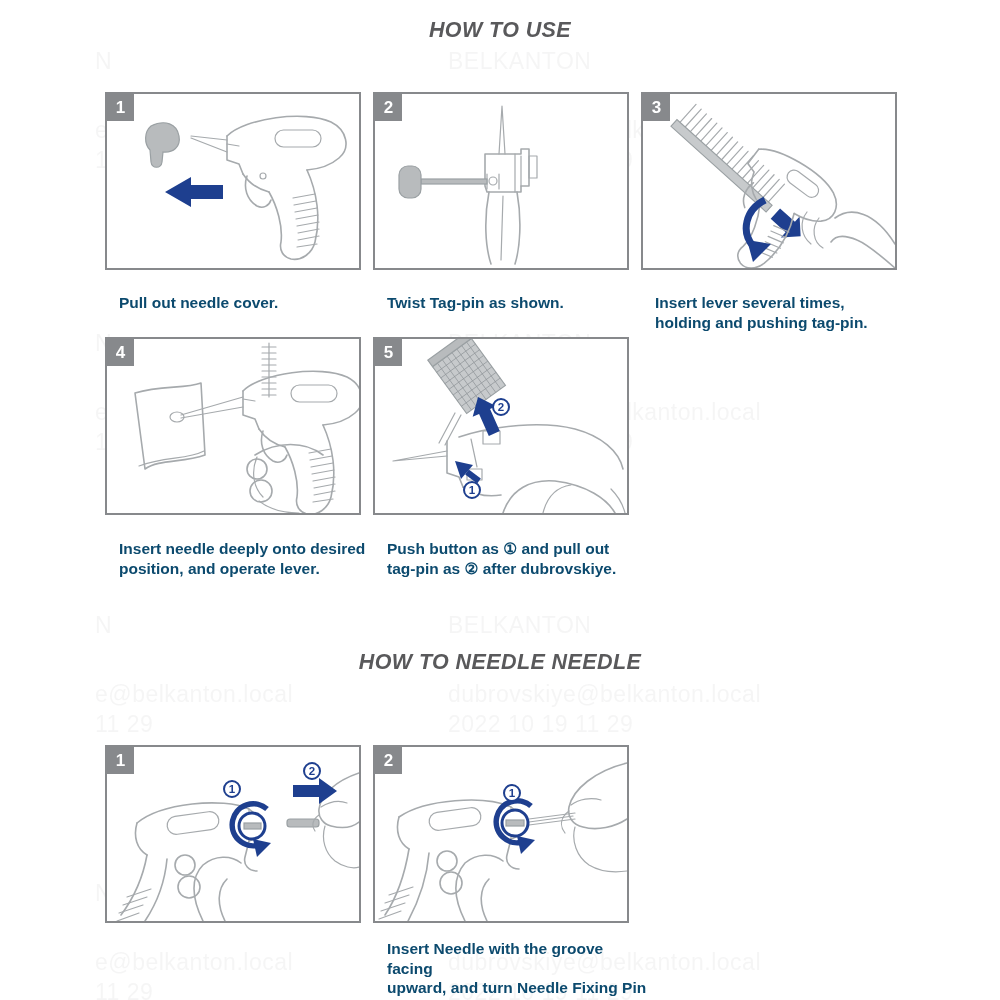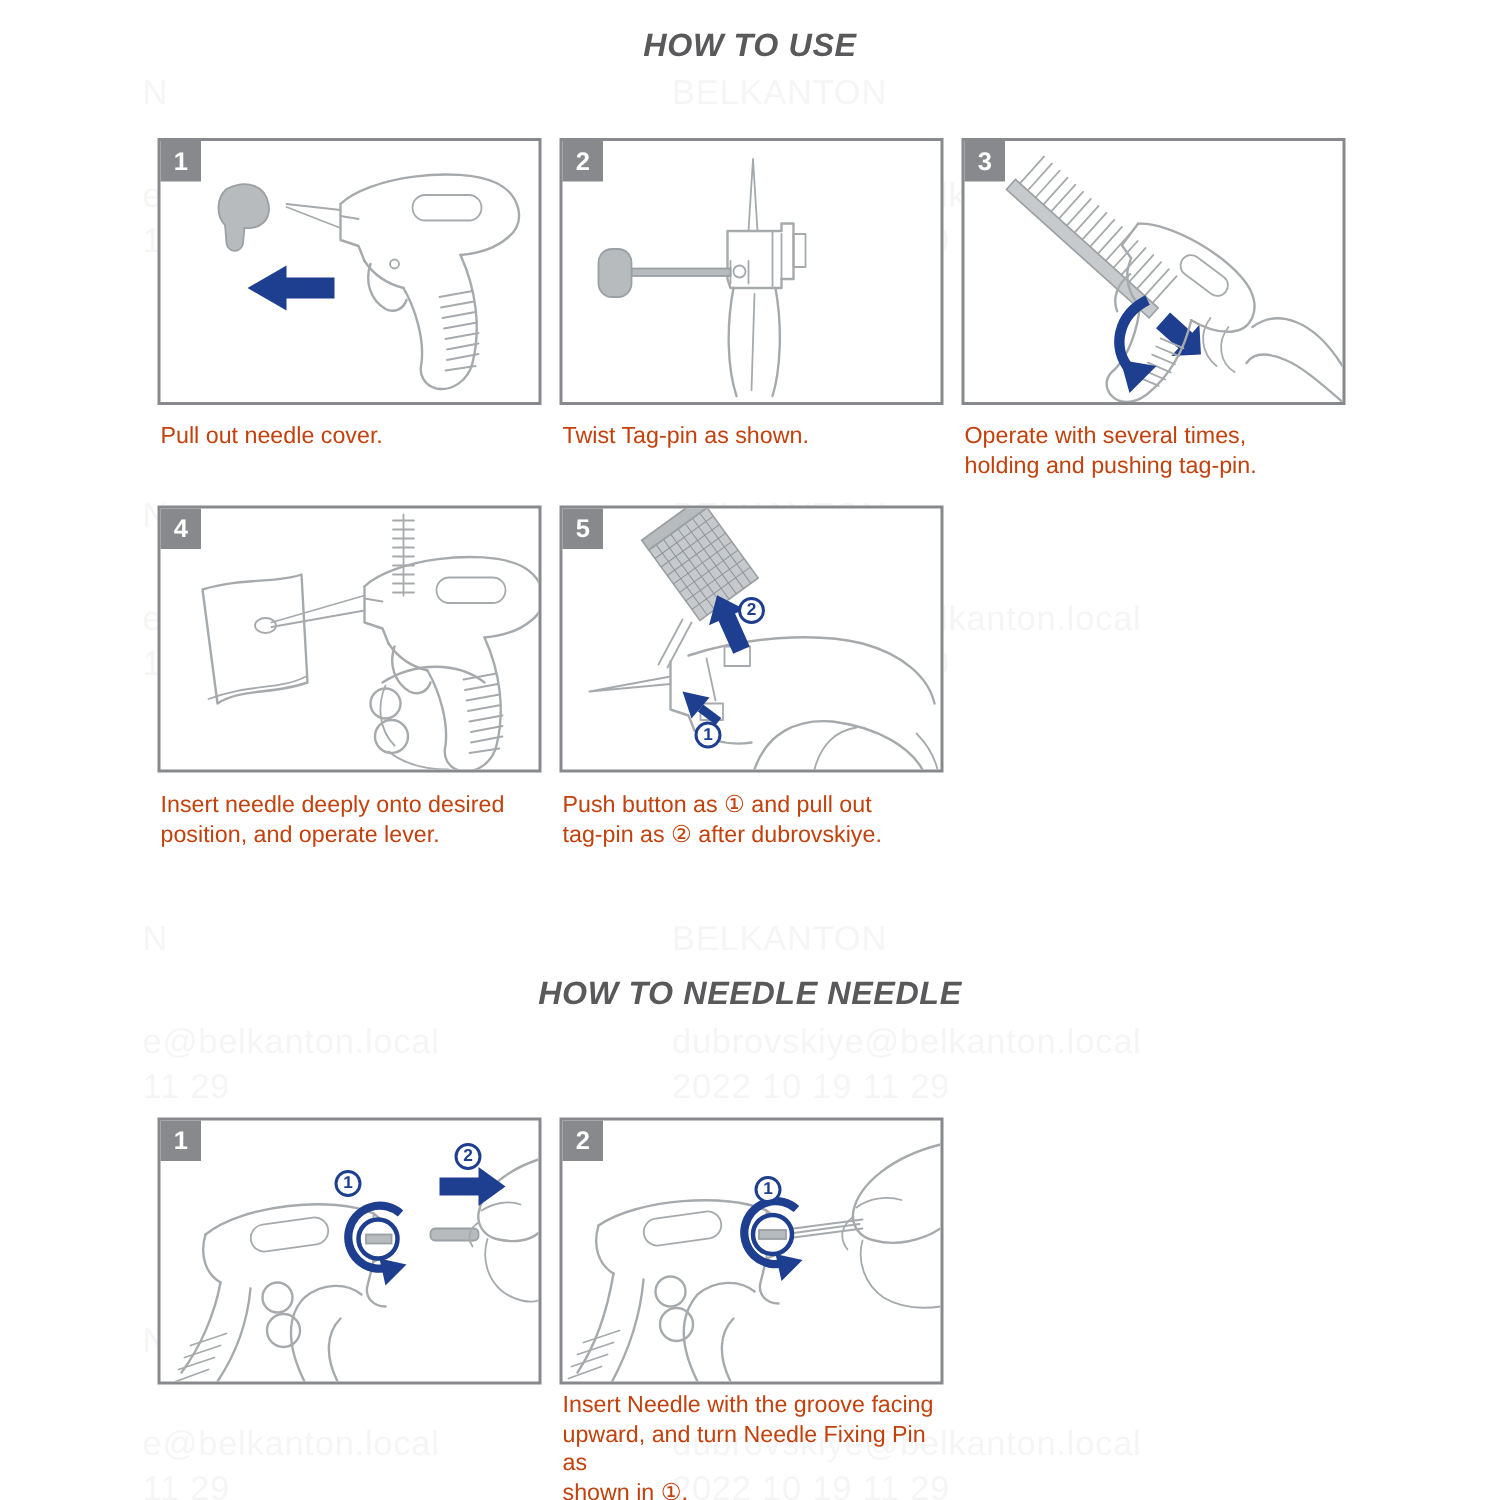--- a/index.html
+++ b/index.html
@@ -5,22 +5,22 @@
   html,body{margin:0;padding:0;background:#ffffff;}
   #stage{position:relative;width:1000px;height:1000px;background:#ffffff;overflow:hidden;
          font-family:"Liberation Sans",sans-serif;}
   .title{position:absolute;left:0;width:1000px;margin:0;text-align:center;
          color:#59595b;font-size:21.5px;font-weight:bold;letter-spacing:.4px;font-style:italic;}
   .panel{position:absolute;width:256px;height:178px;border:2px solid #87898c;
          box-sizing:border-box;background:#ffffff;}
   .panel svg{position:absolute;left:0;top:0;}
   .badge{position:absolute;left:0;top:0;width:27px;height:27px;background:#87898c;
          color:#ffffff;font-weight:bold;font-size:17px;line-height:27px;text-align:center;}
-  .caption{position:absolute;margin:0;color:#c2410c;font-size:15.5px;line-height:19.5px;
-           white-space:pre-line;width:262px;}
+  .caption{position:absolute;margin:12px;color:#0c4a6e;font-size:15.5px;line-height:19.5px;
+           white-space:pre-line;width:262px;font-weight:bold;}
   .circ{position:absolute;width:18px;height:18px;border:2px solid #1e3f8f;border-radius:50%;
         box-sizing:border-box;background:#fff;color:#1e3f8f;font-size:11.5px;font-weight:bold;
         line-height:14px;text-align:center;z-index:3;}
   .wm{position:absolute;color:#59595b;opacity:0.055;font-size:23px;letter-spacing:.5px;z-index:0;}
   .wm div{margin:0;}
   .wm .l2{margin-top:42px;}
   .wm .l3{margin-top:3px;}
   .ink{stroke:#a6aaad;stroke-width:1.6;fill:none;stroke-linecap:round;stroke-linejoin:round;}
   .ink2{stroke:#a6aaad;stroke-width:1.2;fill:none;stroke-linecap:round;stroke-linejoin:round;}
   .grayfill{fill:#b8bbbd;stroke:#9aa0a3;stroke-width:1.2;}
@@ -139,21 +139,21 @@
       <g>
         <path class="navyline" stroke-width="7" d="M122,106 C102,116 98,138 110,152"></path>
         <polygon class="navy" points="104,146 128,150 110,168"></polygon>
       </g>
     </svg>
     <span class="badge">3</span>
   </div>
 
   <p class="caption" style="left:107px;top:281px">Pull out needle cover.</p>
   <p class="caption" style="left:375px;top:281px">Twist Tag-pin as shown.</p>
-  <p class="caption" style="left:643px;top:281px">Operate with several times,
+  <p class="caption" style="left:643px;top:281px">Insert lever several times,
 holding and pushing tag-pin.</p>
 
   <div class="panel" style="left:105px;top:337px">
     <svg width="252" height="174" viewBox="0 0 252 174">
       <g>
         <path class="ink" fill="#fff" d="M28,54 C54,46 78,50 94,44 L98,116 C76,124 52,120 38,130 Z"></path>
         <path class="ink2" d="M32,127 C58,117 80,121 97,112"></path>
         <ellipse class="ink2" cx="70" cy="78" rx="7" ry="5"></ellipse>
       </g>
       <g>

